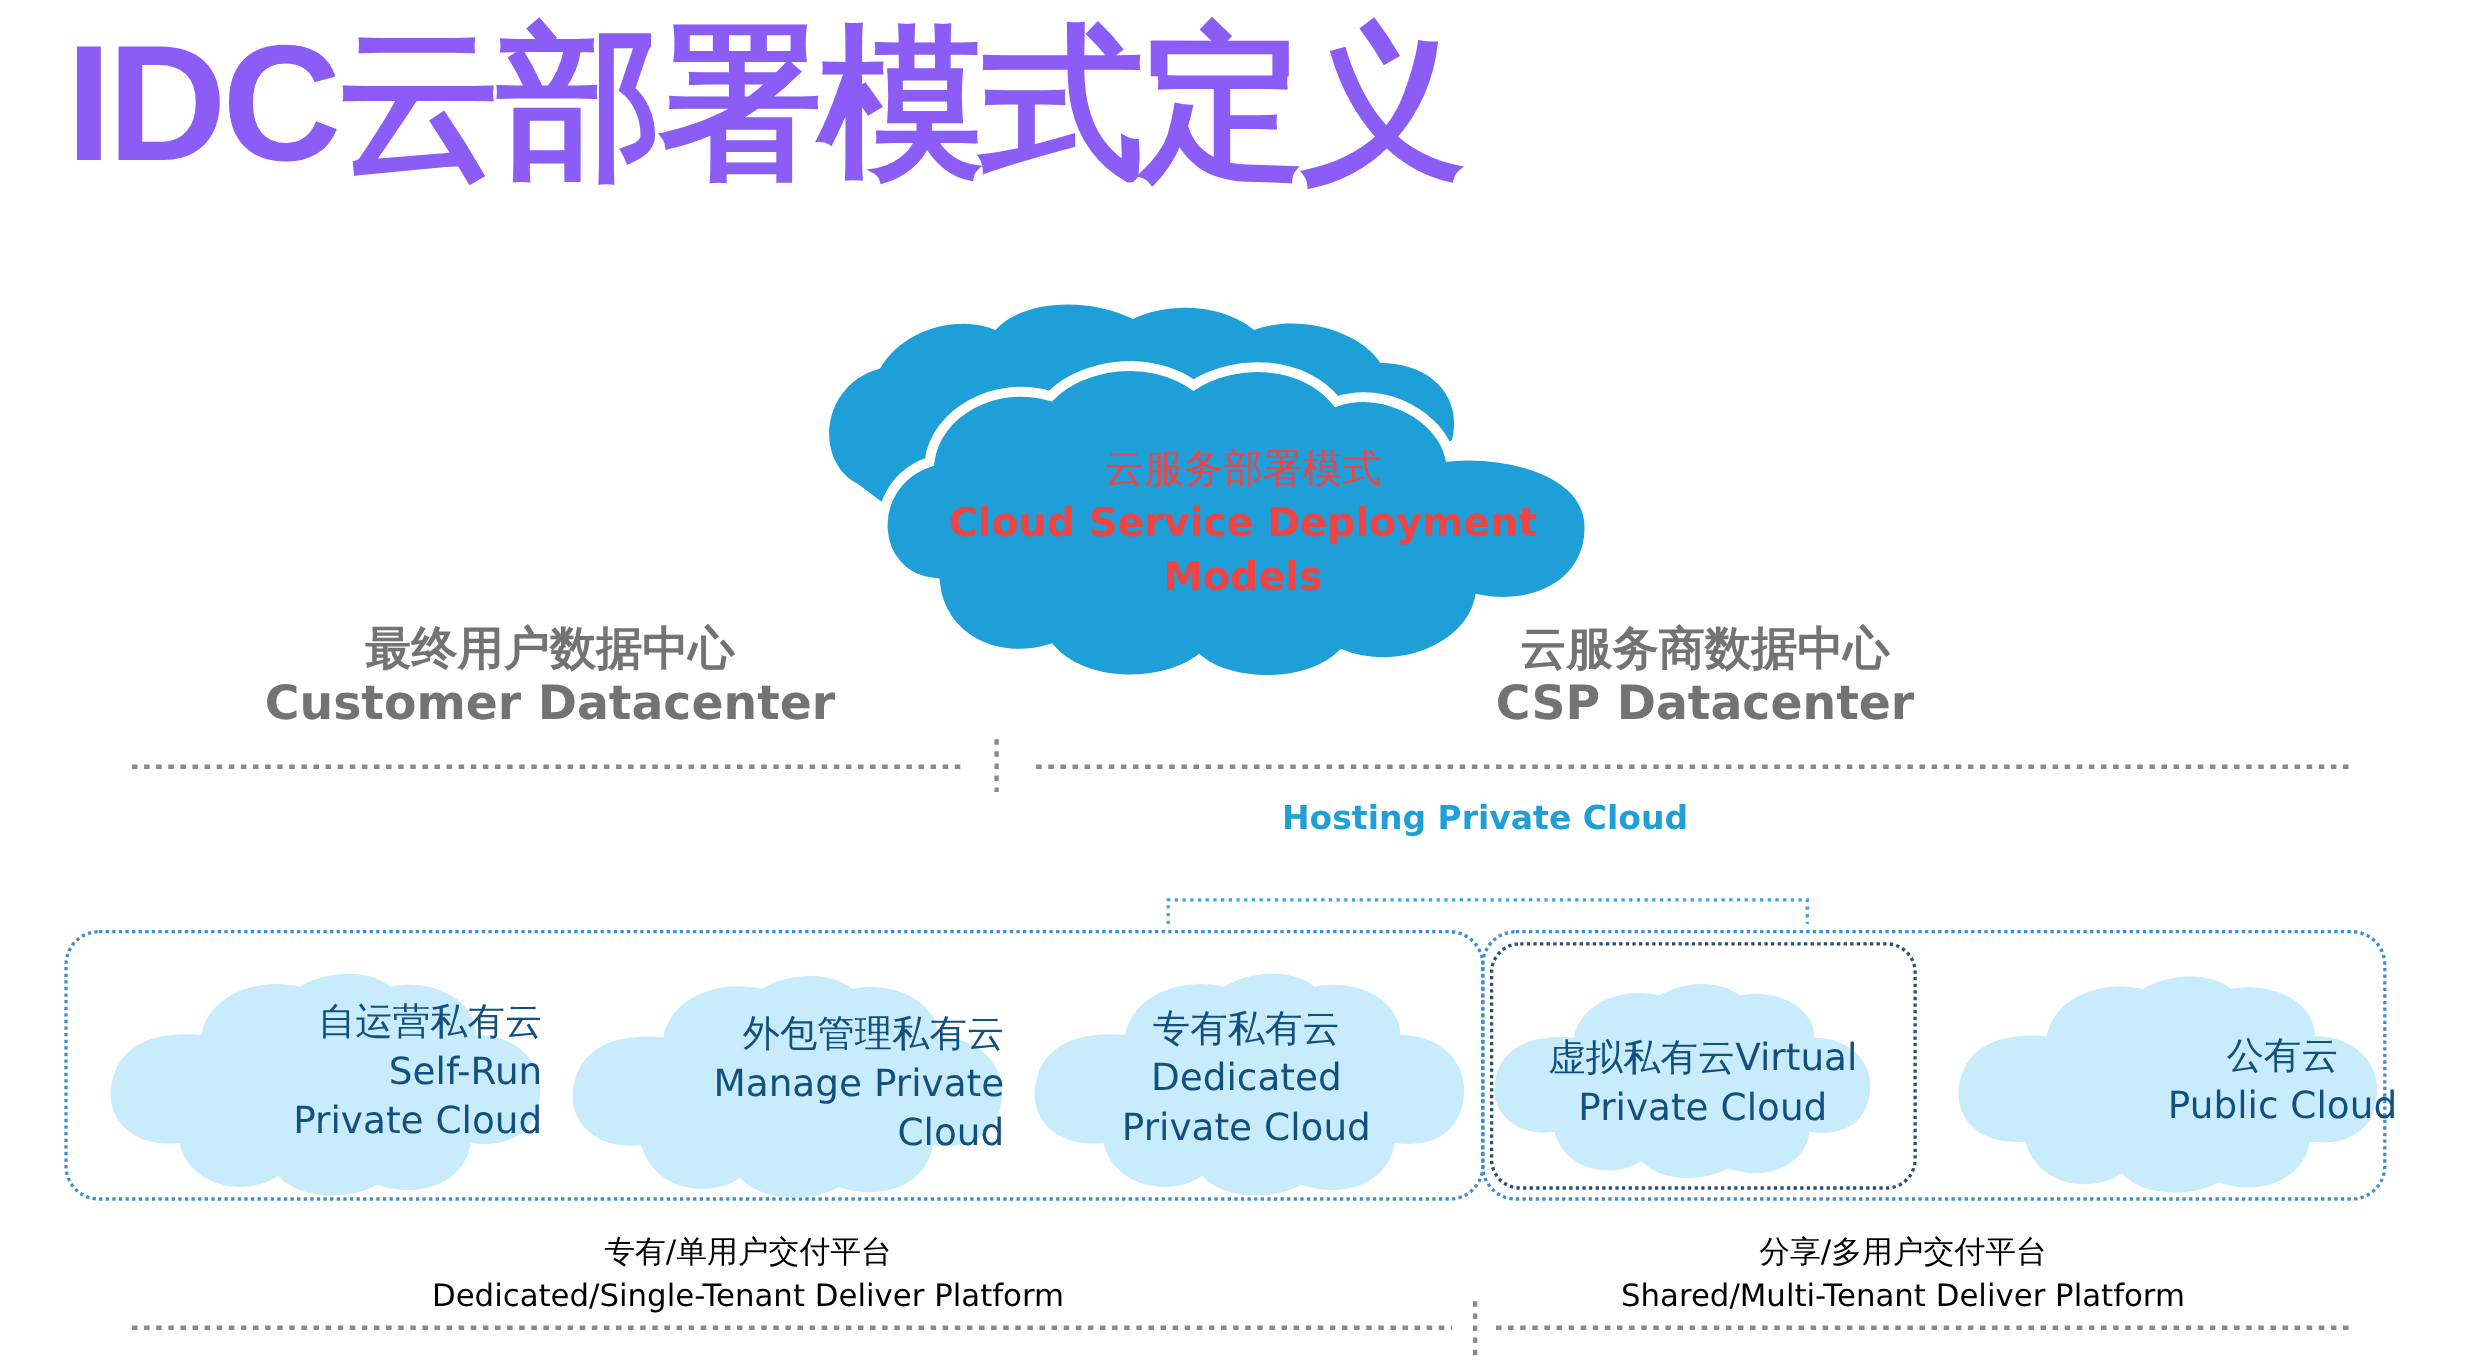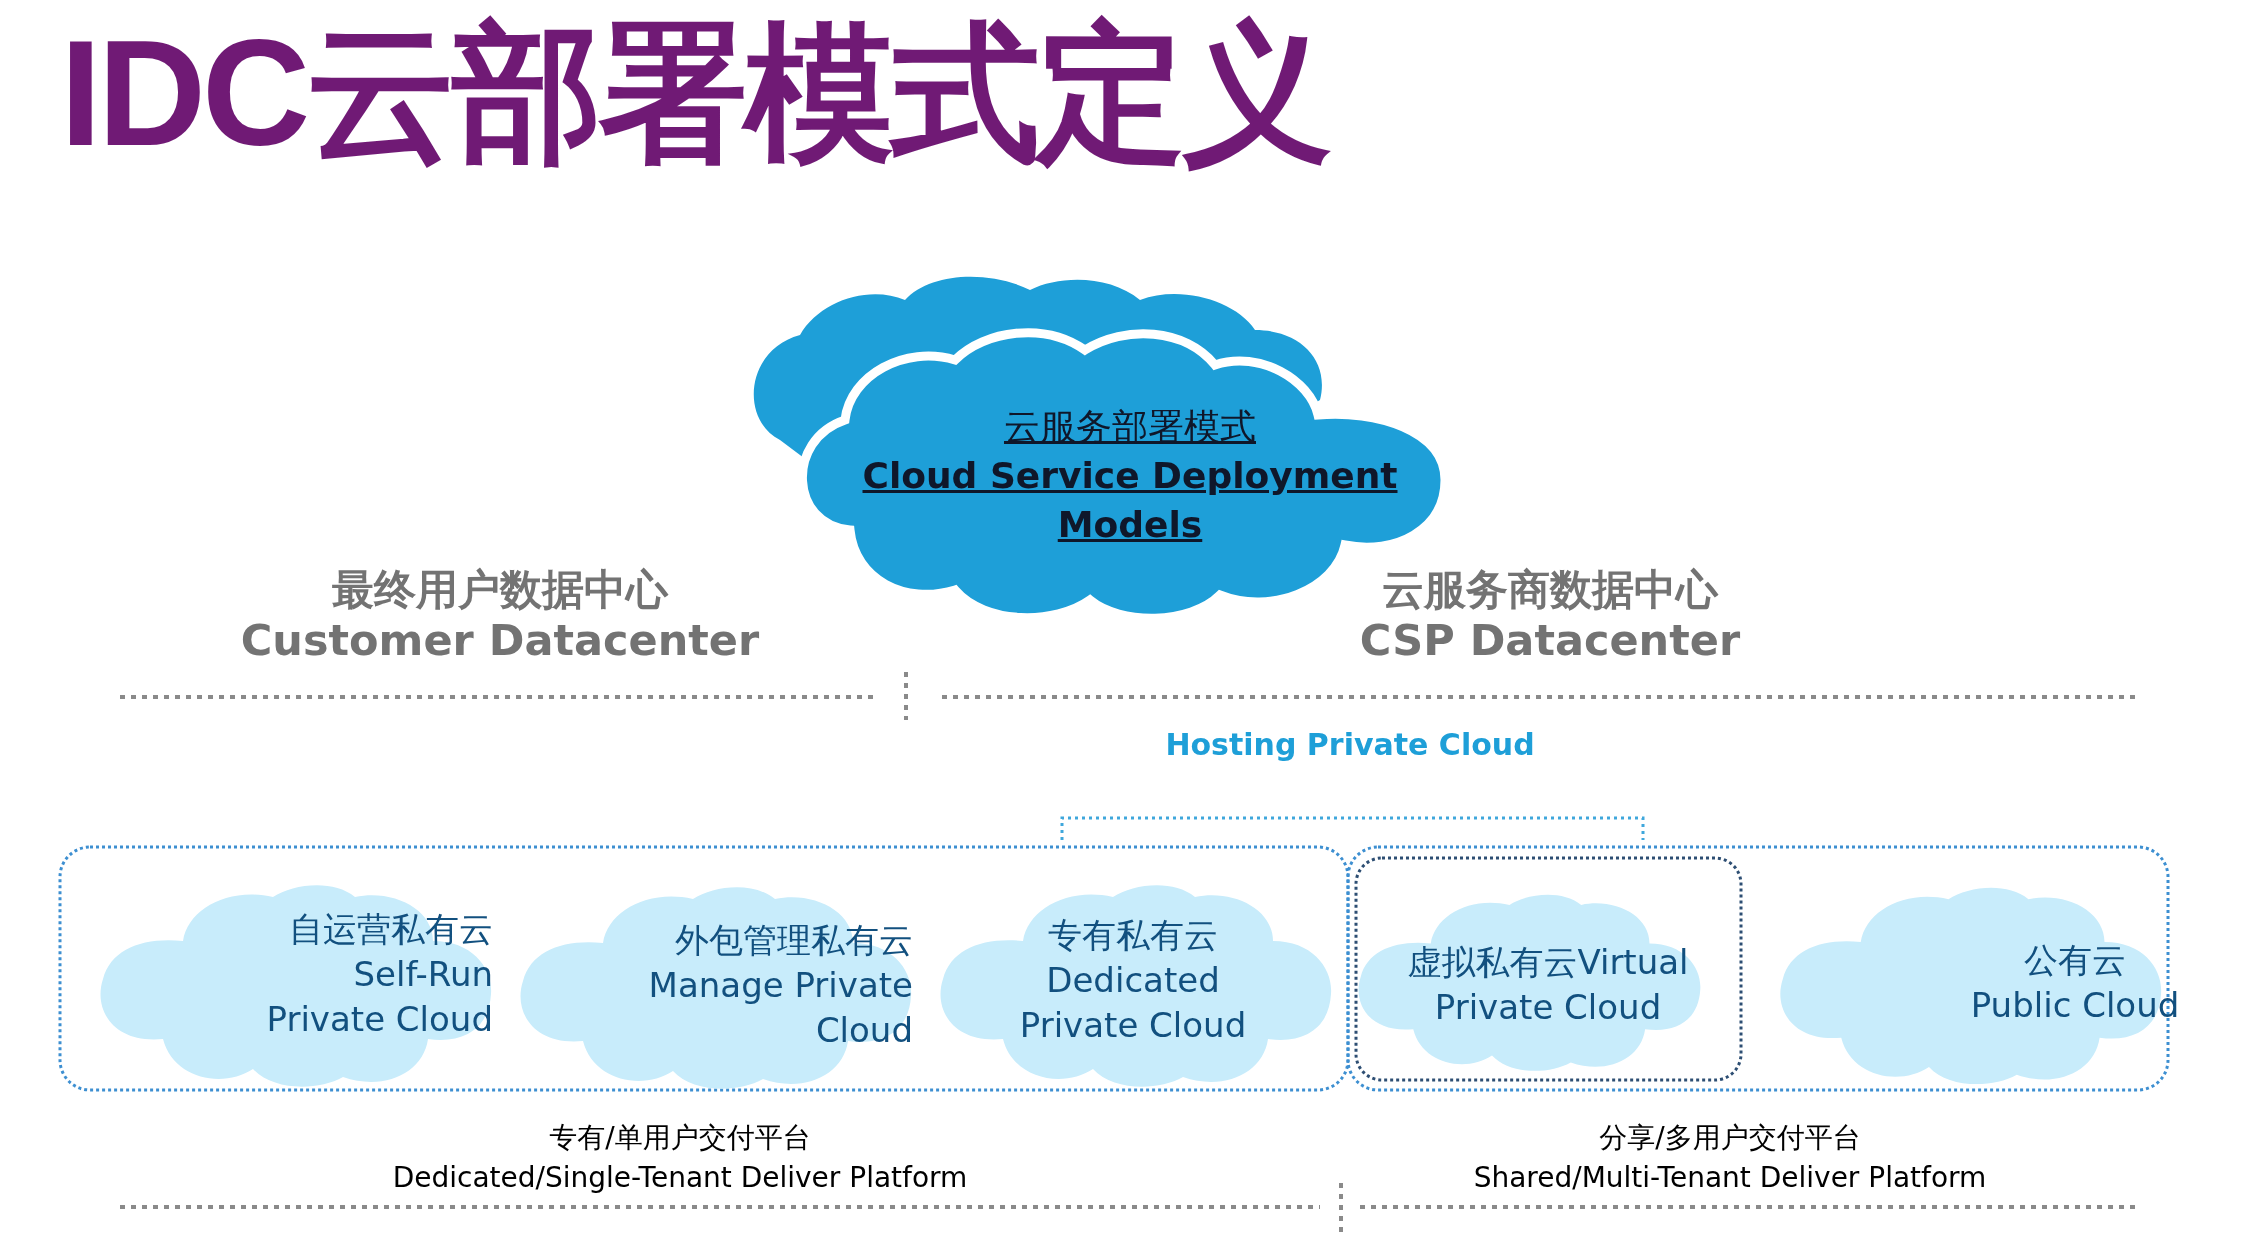--- a/index.html
+++ b/index.html
@@ -1,28 +1,28 @@
 <!DOCTYPE html>
 <html><head>
 <meta charset="utf-8">
 <style>
   html, body { margin: 0; padding: 0; background: #ffffff; }
   body { width: 2252px; height: 1244px; position: relative; overflow: hidden;
          font-family: "DejaVu Sans", "Liberation Sans", sans-serif; }
   .abs { position: absolute; }
-  #title { left: 60px; top: 8px; font-size: 150px; font-weight: bold; color: #701a75;
+  #title { left: 60px; top: 8px; font-size: 150px; font-weight: bold; color: #8b5cf6;
            letter-spacing: -4px; line-height: 170px; white-space: nowrap;
            font-family: "Liberation Sans", "DejaVu Sans", sans-serif; }
   svg#diagram { position: absolute; left: 0; top: 0; }
   .txt { position: absolute; text-align: center; white-space: nowrap; line-height: 1.2; }
   .hdr { color: #737373; font-weight: bold; font-size: 42px; }
   .hdr .en { font-size: 43px; }
   .hosting { color: #1e9fd8; font-weight: bold; font-size: 30px; line-height: 40px; }
   .platform { color: #000000; font-size: 28px; line-height: 40px; }
-  .center-txt { color: #0f172a; font-size: 36px; line-height: 49px; text-decoration: underline; }
+  .center-txt { color: #ef4444; font-size: 36px; line-height: 49px; }
   .center-txt .en { font-weight: bold; }
   .small-cloud-txt { color: #12507f; font-size: 34px; line-height: 45px; }
 </style>
 </head>
 <body>
 
 <div id="title" class="abs">IDC云部署模式定义</div>
 
 <svg id="diagram" width="2252" height="1244" viewBox="0 0 2252 1244">
   <defs>

